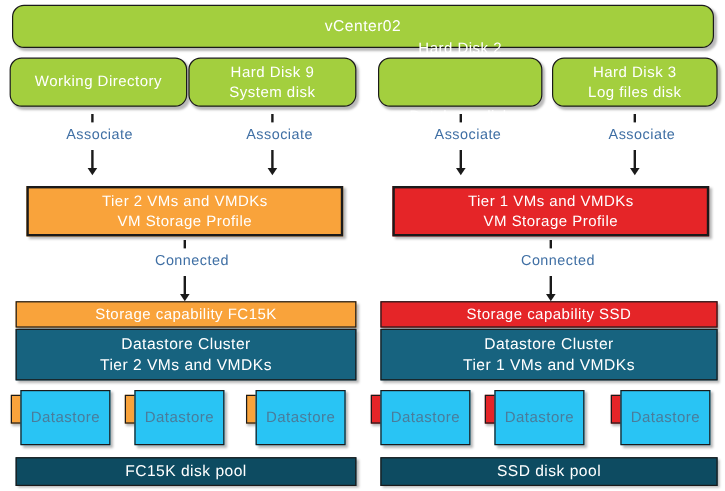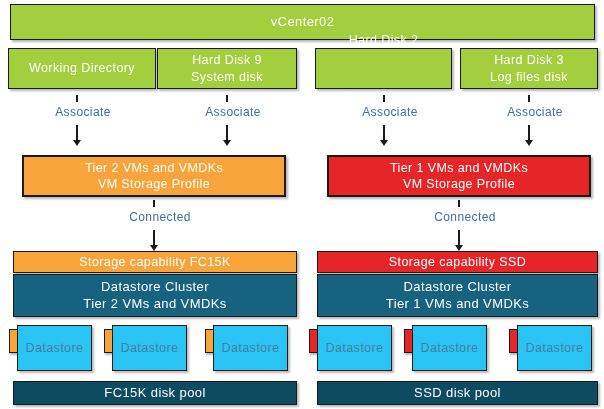--- a/index.html
+++ b/index.html
@@ -13,21 +13,21 @@
     box-shadow: 2px 2px 2px rgba(0,0,0,0.28);
     display: flex;
     flex-direction: column;
     align-items: center;
     justify-content: center;
     text-align: center;
     color: #ffffff;
     letter-spacing: 0.4px;
     line-height: 1.3;
   }
-  .green  { background: var(--green); }
+  .green  { background: var(--green); border-radius: 10px; }
   .orange { background: var(--orange); }
   .red    { background: var(--red); }
   .teal   { background: var(--teal); }
   .darkteal { background: var(--darkteal); }
   .cyan   { background: var(--cyan); }
 
   .vcenter { left: 10px; top: 4px; width: 585px; height: 36px; font-size: 13px; }
 
   .disk { top: 48px; height: 41px; font-size: 12.5px; }
   .disk.d1 { left: 8px;   width: 148px; }

